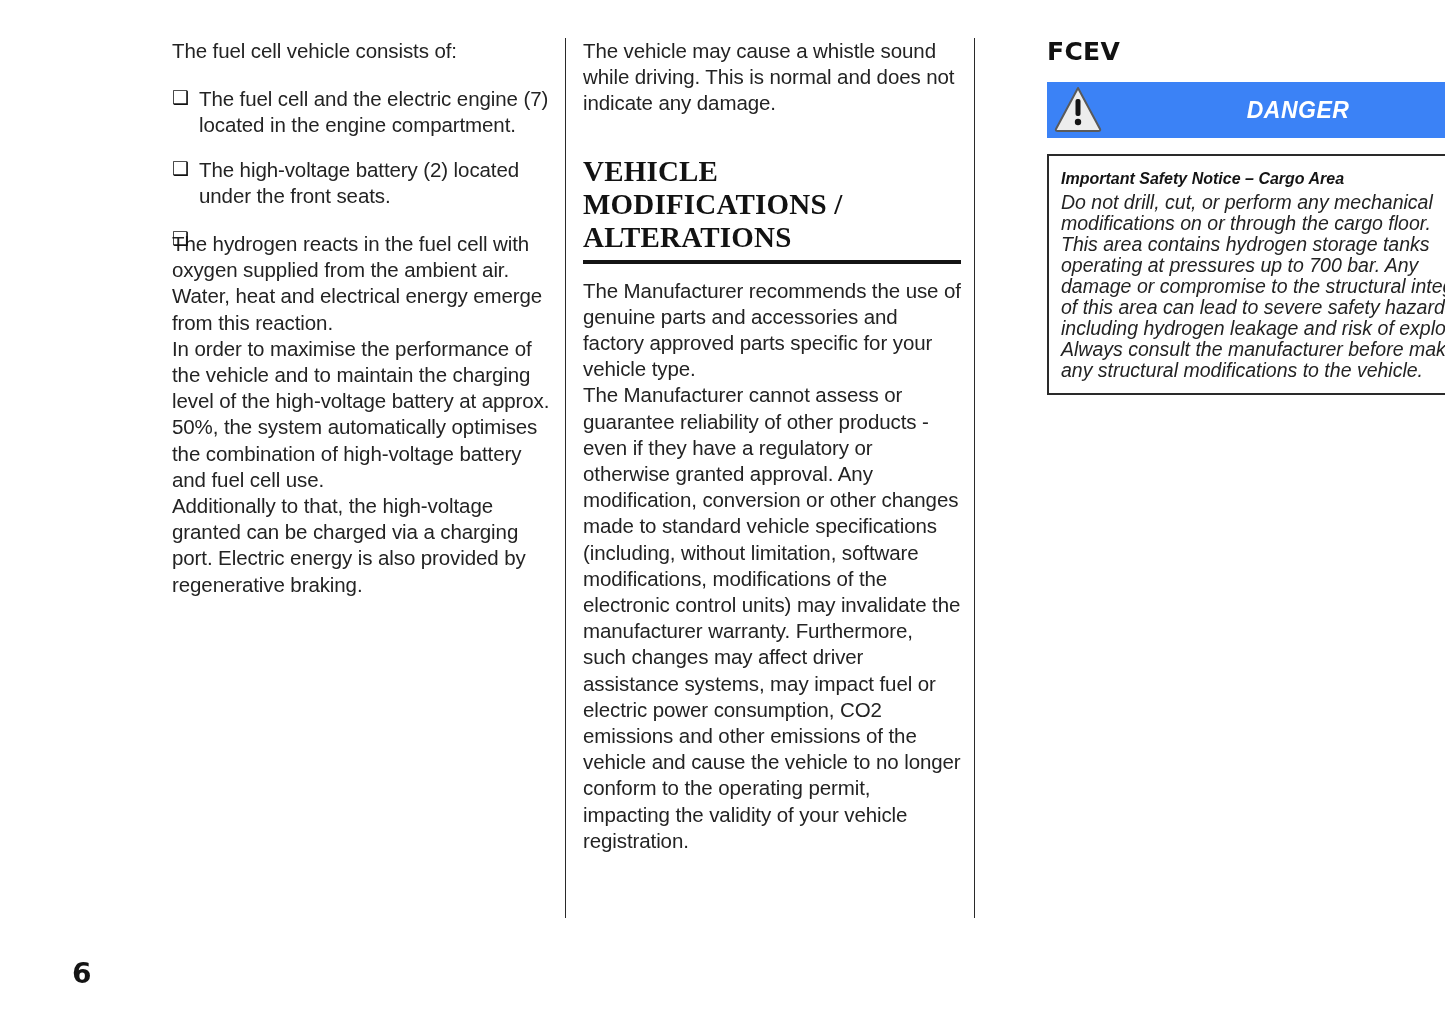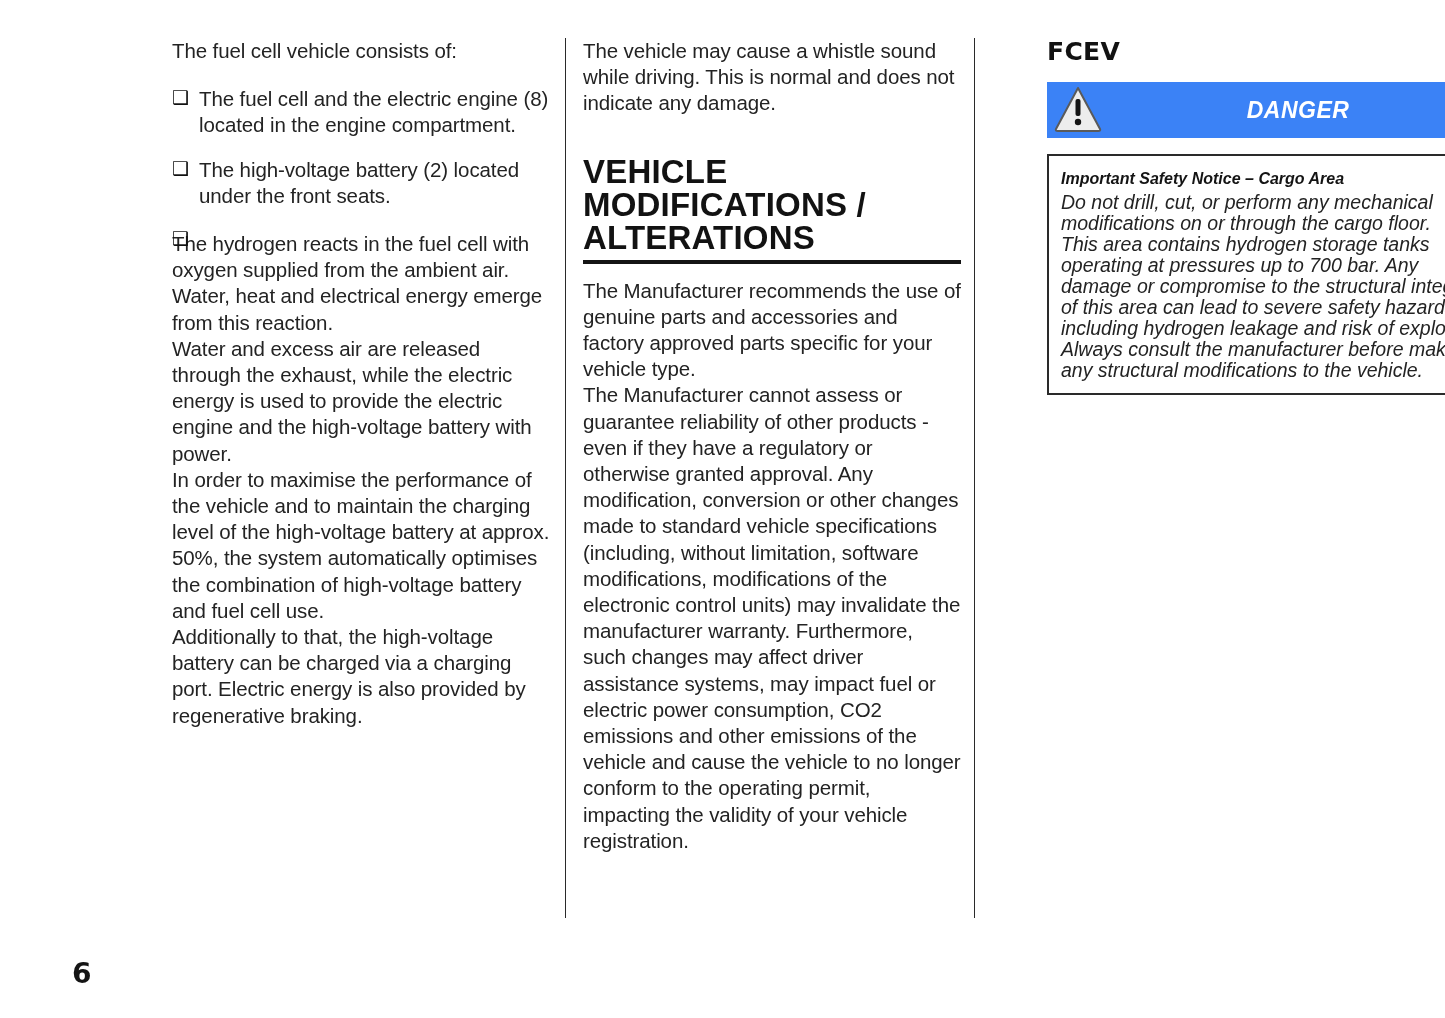--- a/index.html
+++ b/index.html
@@ -71,23 +71,23 @@
     left: 0;
     top: -1px;
     font-size: 19px;
     line-height: 26.2px;
     color: #111111;
   }
 
   
   .section-heading {
     margin: 38px 0 0 0;
-    font-family: Liberation Sans, sans-serif;
-    font-weight: 700;
-    font-size: 33px;
+    font-family: Liberation Serif, serif;
+    font-weight: 700;
+    font-size: 29px;
     line-height: 33px;
     letter-spacing: 0.2px;
     color: #121212;
     text-transform: uppercase;
   }
   .heading-rule {
     margin-top: 6px;
     margin-bottom: 14px;
     height: 4px;
     background: #141414;
@@ -171,35 +171,34 @@
 
   <div class="divider divider-1"></div>
   <div class="divider divider-2"></div>
 
   <div class="col col-1 body-text">
     <p class="para">The fuel cell vehicle consists of:</p>
 
     <ul class="bullet-list">
       <li class="bullet-item">
         <span class="bullet-glyph">❑</span>
-        <span>The fuel cell and the electric engine (8) located in the engine compartment.</span>
+        <span>The fuel cell and the electric engine (7) located in the engine compartment.</span>
       </li>
       <li class="bullet-item">
         <span class="bullet-glyph">❑</span>
         <span>The high-voltage battery (2) located under the front seats.</span>
       </li>
       <li class="bullet-item">
         <span class="bullet-glyph">❑</span>
       </li>
     </ul>
 
     <p class="para">The hydrogen reacts in the fuel cell with oxygen supplied from the ambient air. Water, heat and electrical energy emerge from this reaction.</p>
-    <p class="para">Water and excess air are released through the exhaust, while the electric energy is used to provide the electric engine and the high-voltage battery with power.</p>
     <p class="para">In order to maximise the performance of the vehicle and to maintain the charging level of the high-voltage battery at approx. 50%, the system automatically optimises the combination of high-voltage battery and fuel cell use.</p>
-    <p class="para">Additionally to that, the high-voltage battery can be charged via a charging port. Electric energy is also provided by regenerative braking.</p>
+    <p class="para">Additionally to that, the high-voltage granted can be charged via a charging port. Electric energy is also provided by regenerative braking.</p>
   </div>
 
   <div class="col col-2 body-text">
     <p class="para">The vehicle may cause a whistle sound while driving. This is normal and does not indicate any damage.</p>
 
     <h2 class="section-heading">VEHICLE MODIFICATIONS / ALTERATIONS</h2>
     <div class="heading-rule"></div>
 
     <p class="para">The Manufacturer recommends the use of genuine parts and accessories and factory approved parts specific for your vehicle type.</p>
     <p class="para">The Manufacturer cannot assess or guarantee reliability of other products - even if they have a regulatory or otherwise granted approval. Any modification, conversion or other changes made to standard vehicle specifications (including, without limitation, software modifications, modifications of the electronic control units) may invalidate the manufacturer warranty. Furthermore, such changes may affect driver assistance systems, may impact fuel or electric power consumption, CO2 emissions and other emissions of the vehicle and cause the vehicle to no longer conform to the operating permit, impacting the validity of your vehicle registration.</p>

